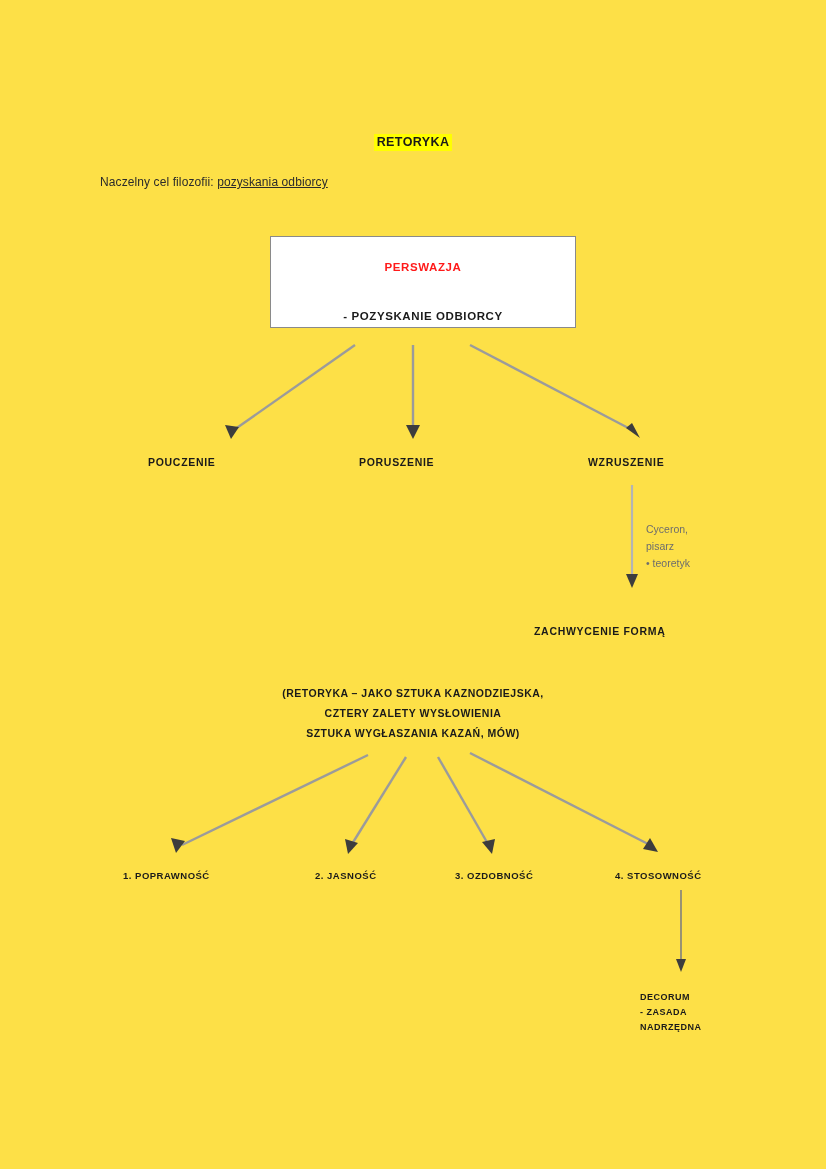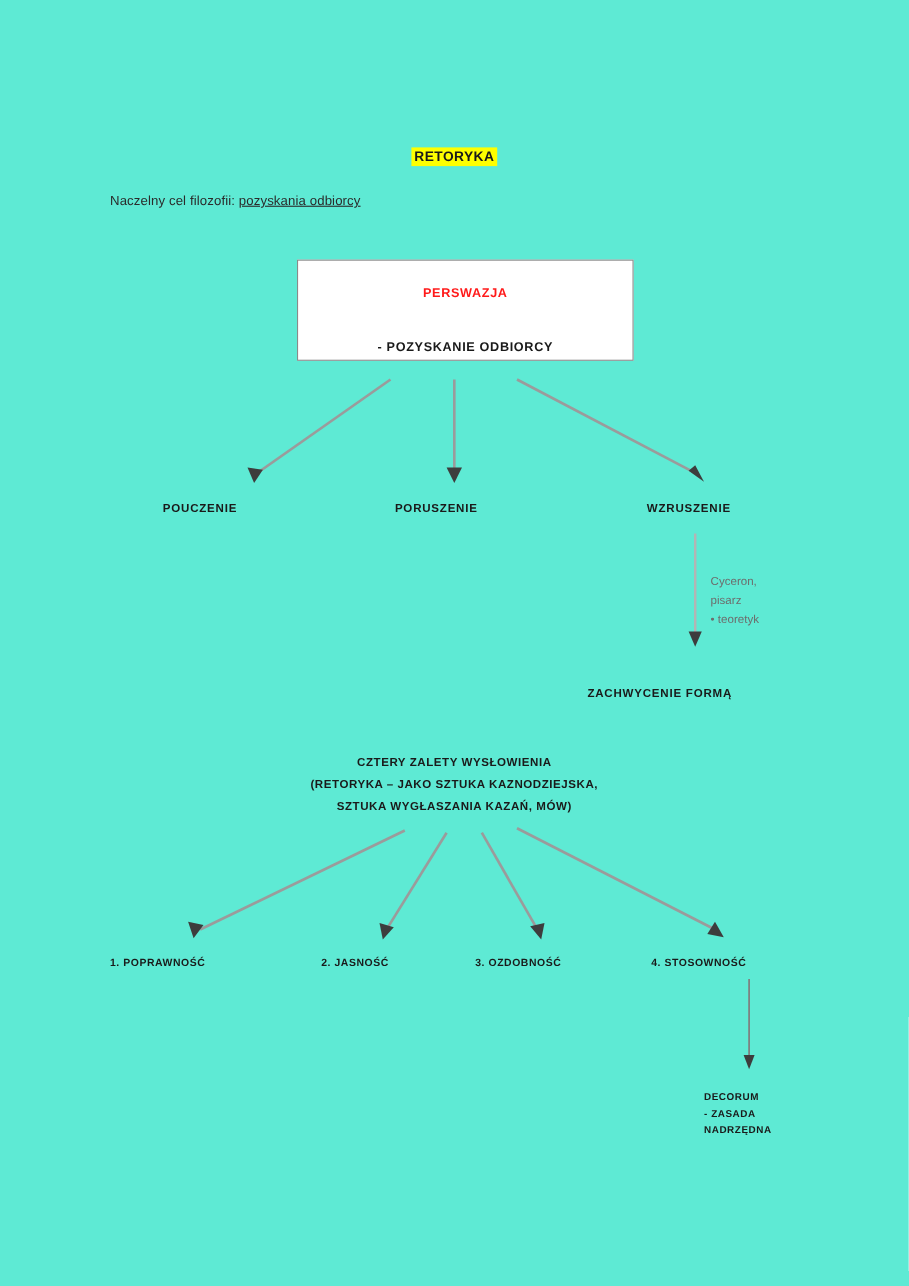--- a/index.html
+++ b/index.html
@@ -12,21 +12,21 @@
     height: 1169px;
     position: relative;
     font-family: "Liberation Sans", sans-serif;
     color: #1a1a1a;
     overflow: hidden;
   }
 
   .page {
     position: absolute;
     inset: 0;
-    background: #5eead4;
+    background: #fde047;
   }
 
   
   .connectors {
     position: absolute;
     left: 0;
     top: 0;
     width: 826px;
     height: 1169px;
     pointer-events: none;
@@ -133,20 +133,21 @@
     font-weight: bold;
     letter-spacing: 0.5px;
     line-height: 20px;
   }
 
   .leaf-label {
     font-size: 9.5px;
     font-weight: bold;
     letter-spacing: 0.5px;
     white-space: nowrap;
+    margin-left: 23px;
   }
   .l1 { left: 100px;  top: 870px; }
   .l2 { left: 292px;  top: 870px; }
   .l3 { left: 432px;  top: 870px; }
   .l4 { left: 592px;  top: 870px; }
 
   .decorum {
     left: 640px;
     top: 990px;
     font-size: 9px;
@@ -224,22 +225,22 @@
 
   <div class="node annot">
     <div>Cyceron,</div>
     <div>pisarz</div>
     <div>• teoretyk</div>
   </div>
 
   <div class="node zachwyt">ZACHWYCENIE FORMĄ</div>
 
   <div class="node heading3">
+    <div>(RETORYKA – JAKO SZTUKA KAZNODZIEJSKA,</div>
     <div>CZTERY ZALETY WYSŁOWIENIA</div>
-    <div>(RETORYKA – JAKO SZTUKA KAZNODZIEJSKA,</div>
     <div>SZTUKA WYGŁASZANIA KAZAŃ, MÓW)</div>
   </div>
 
   <div class="node leaf-label l1">1. POPRAWNOŚĆ</div>
   <div class="node leaf-label l2">2. JASNOŚĆ</div>
   <div class="node leaf-label l3">3. OZDOBNOŚĆ</div>
   <div class="node leaf-label l4">4. STOSOWNOŚĆ</div>
 
   <div class="node decorum">
     <div>DECORUM</div>

